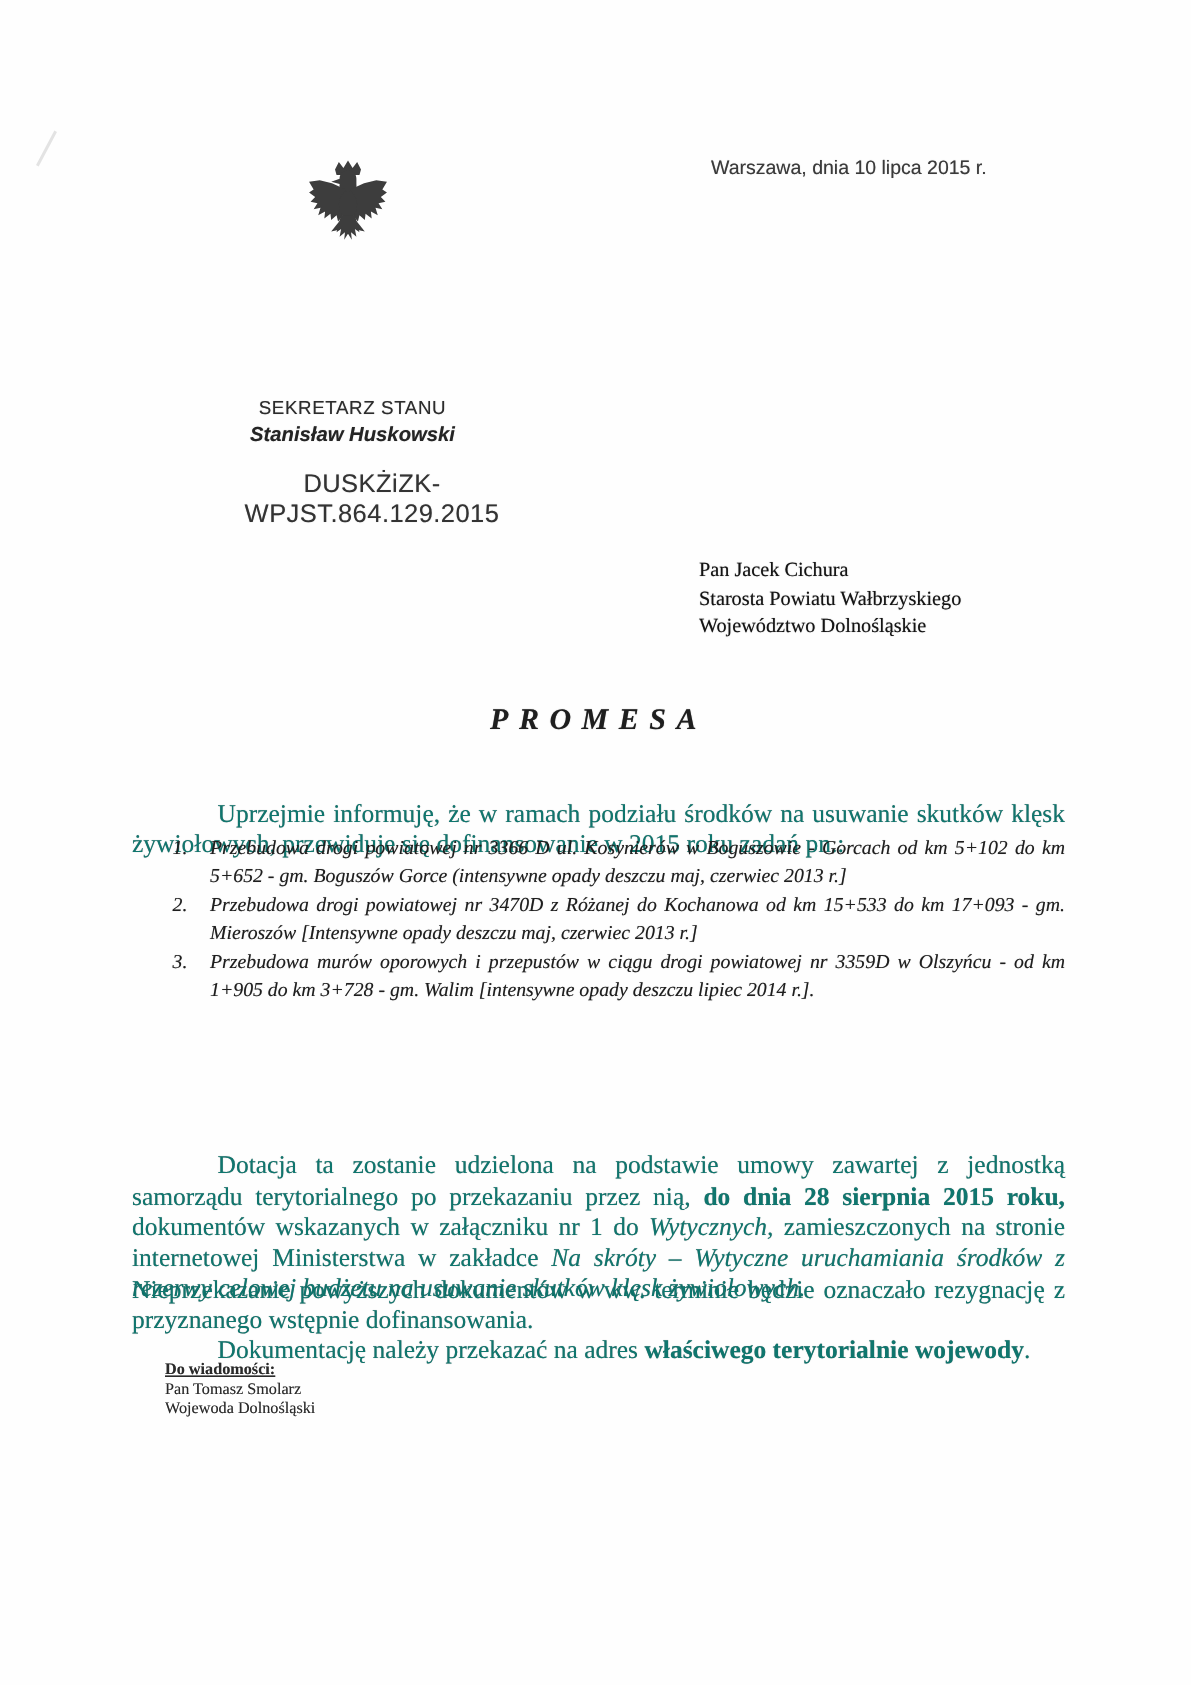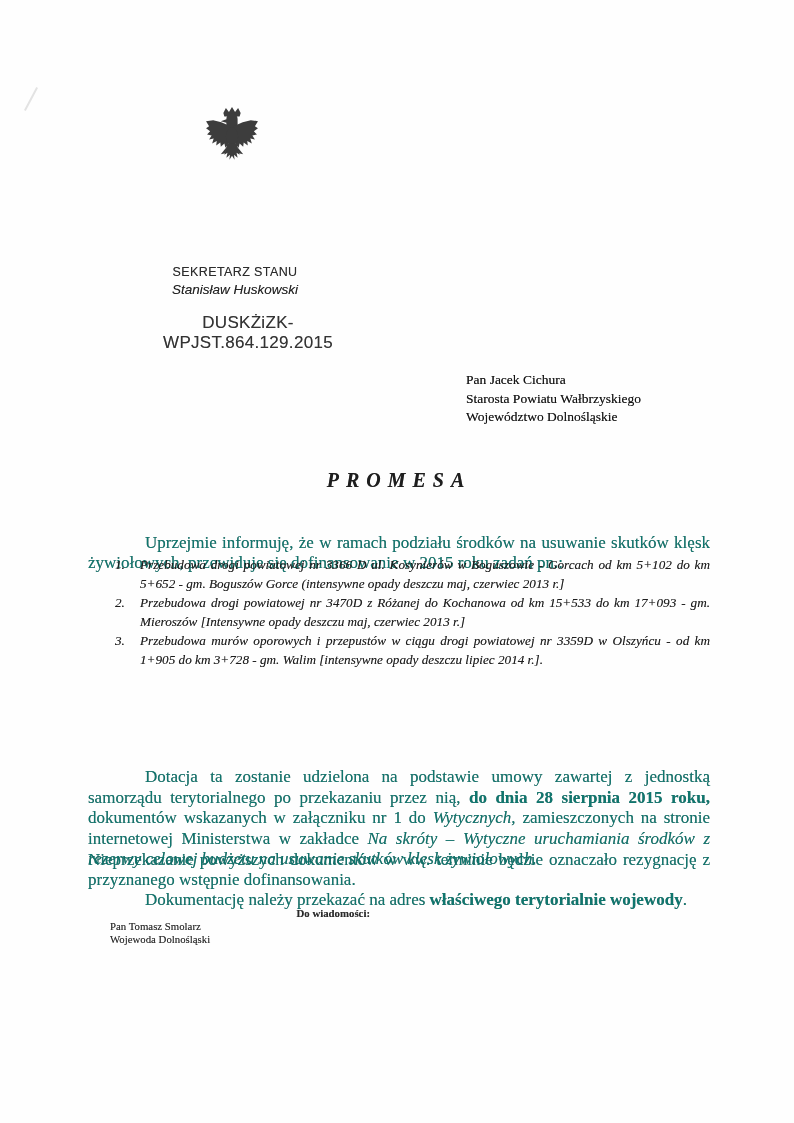--- a/index.html
+++ b/index.html
@@ -64,21 +64,21 @@
     left: 110px; top: 265px;
     width: 250px;
     text-align: center;
     font-family: "Liberation Sans", "DejaVu Sans", sans-serif;
     color: #2c2c2c;
     text-shadow: 0 0 0.5px rgba(50,50,50,0.5);
   }
   .position-block .pos-title { font-size: 12.5px; letter-spacing: 0.4px; }
   .position-block .pos-name {
     font-size: 13.5px;
-    font-weight: normal;
+    font-weight: bold;
     font-style: italic;
     margin-top: 3px;
     color: #242424;
   }
 
   .reference {
     left: 123px; top: 313px;
     width: 250px;
     text-align: center;
     font-family: "Liberation Sans", "DejaVu Sans", sans-serif;
@@ -157,21 +157,21 @@
   .footer-block {
     left: 110px; top: 907px;
     width: 260px;
     font-size: 10.8px;
     line-height: 13px;
     color: #2a2a2a;
     text-shadow: 0 0 0.4px rgba(40,40,40,0.5);
   }
   .footer-block .fb-heading {
     font-weight: bold;
-    text-align: right;
+    text-decoration: underline;
   }
 </style>
 </head>
 <body>
 
 <div class="page">
 
   <div class="abs slash-mark"></div>
 
   <div class="abs emblem">
@@ -182,20 +182,21 @@
         <polygon points="52,40 34,32 18,28 4,30 10,40 4,44 12,50 6,56 15,58 10,66 19,64 16,74 25,69 24,78 32,72 33,80 40,74 42,82 48,75 50,62"></polygon>
         <polygon points="58,40 76,32 92,28 106,30 100,40 106,44 98,50 104,56 95,58 100,66 91,64 94,74 85,69 86,78 78,72 77,80 70,74 68,82 62,75 60,62"></polygon>
         <ellipse cx="55" cy="60" rx="12" ry="18"></ellipse>
         <polygon points="46,74 64,74 70,96 64,92 66,102 59,96 60,106 55,98 50,106 51,96 44,102 46,92 40,96"></polygon>
         <polygon points="45,80 33,95 42,93"></polygon>
         <polygon points="65,80 77,95 68,93"></polygon>
       </g>
     </svg>
   </div>
 
+  <div class="abs date-line">Warszawa, dnia 10 lipca 2015 r.</div>
 
 
   <div class="abs position-block">
     <div class="pos-title">SEKRETARZ STANU</div>
     <div class="pos-name">Stanisław Huskowski</div>
   </div>
 
   <div class="abs reference">DUSKŻiZK-WPJST.864.129.2015</div>
 
   <div class="abs recipient">

